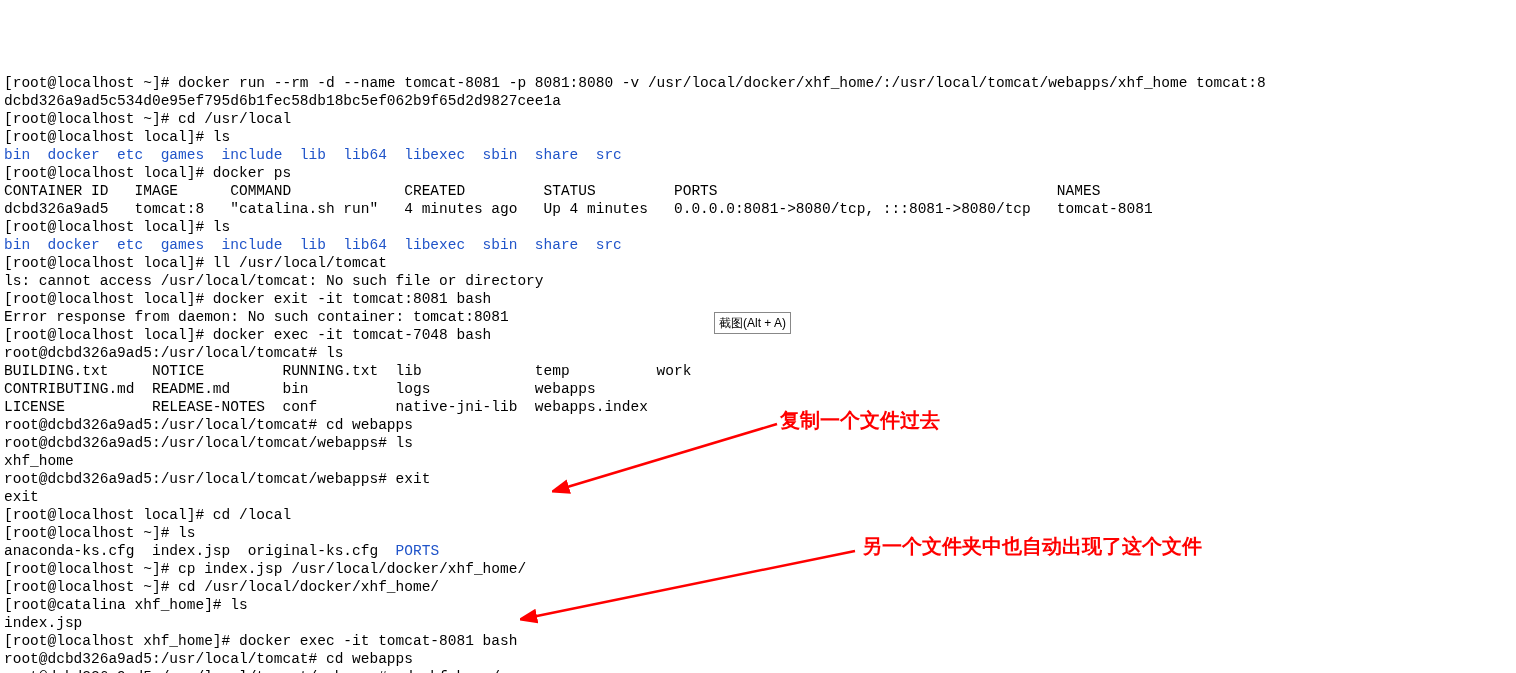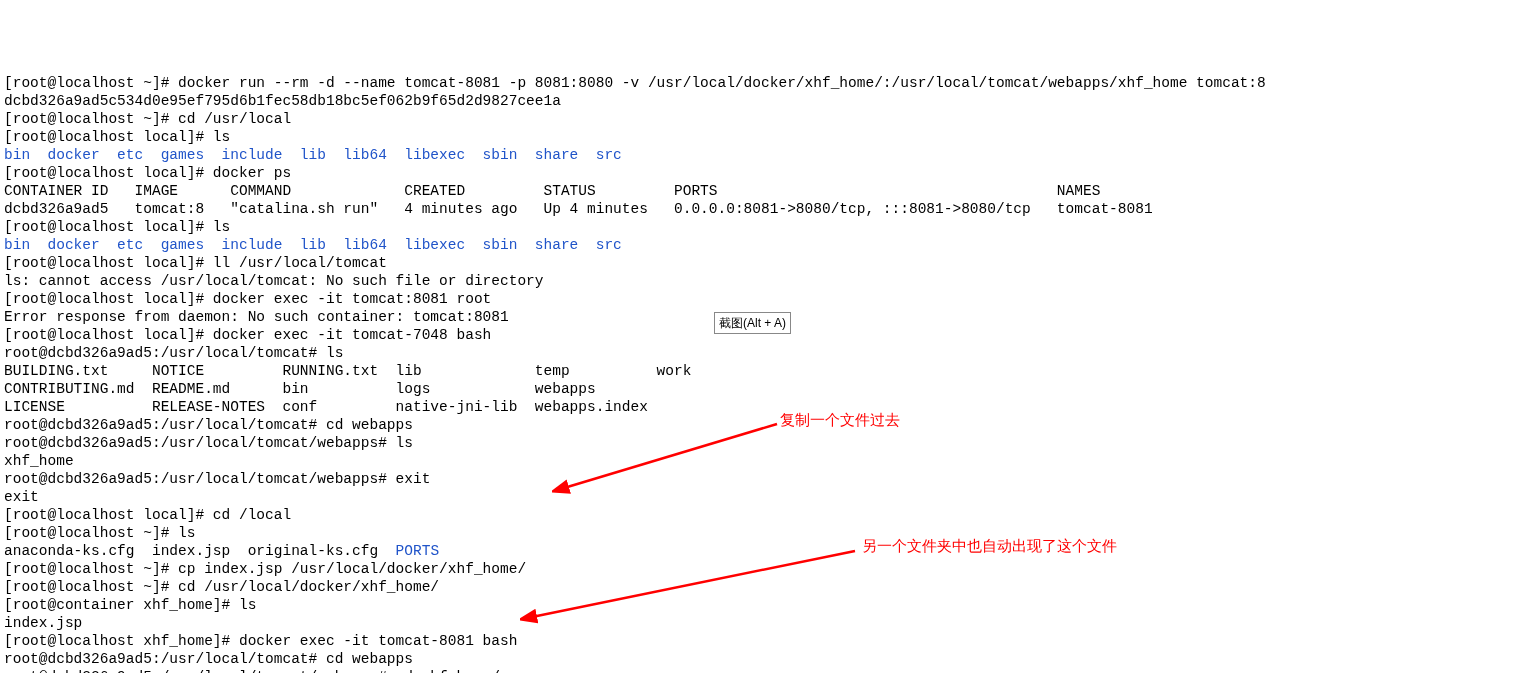--- a/index.html
+++ b/index.html
@@ -7,21 +7,21 @@
     padding: 2px 4px;
     background: #ffffff;
     font-family: "Consolas", "Courier New", monospace;
     font-size: 14.5px;
     line-height: 18px;
     color: #000000;
     white-space: pre;
     position: relative;
   }
   .dir { color: #2054c9; text-align: center; }
-  .annot { position: absolute; font-family: "Microsoft YaHei", sans-serif; color: #ff0000; font-size: 15px; white-space: nowrap; }
+  .annot { position: absolute; font-family: "Microsoft YaHei", sans-serif; color: #ff0000; font-size: 20px; white-space: nowrap; font-weight: bold; }
   .tooltip {
     position: absolute;
     background: #ffffff;
     border: 1px solid #888;
     font-family: "Microsoft YaHei", sans-serif;
     font-size: 12px;
     padding: 1px 4px;
     color: #000;
     white-space: nowrap;
   }
@@ -37,38 +37,38 @@
 <span>[root@localhost ~]# cd /usr/local</span>
 <span>[root@localhost local]# ls</span>
 <span class="dir">bin  docker  etc  games  include  lib  lib64  libexec  sbin  share  src</span>
 <span>[root@localhost local]# docker ps</span>
 <span>CONTAINER ID   IMAGE      COMMAND             CREATED         STATUS         PORTS                                       NAMES</span>
 <span>dcbd326a9ad5   tomcat:8   "catalina.sh run"   4 minutes ago   Up 4 minutes   0.0.0.0:8081-&gt;8080/tcp, :::8081-&gt;8080/tcp   tomcat-8081</span>
 <span>[root@localhost local]# ls</span>
 <span class="dir">bin  docker  etc  games  include  lib  lib64  libexec  sbin  share  src</span>
 <span>[root@localhost local]# ll /usr/local/tomcat</span>
 <span>ls: cannot access /usr/local/tomcat: No such file or directory</span>
-<span>[root@localhost local]# docker exec -it tomcat:8081 root</span>
+<span>[root@localhost local]# docker exit -it tomcat:8081 bash</span>
 <span>Error response from daemon: No such container: tomcat:8081</span>
 <span>[root@localhost local]# docker exec -it tomcat-7048 bash</span>
 <span>root@dcbd326a9ad5:/usr/local/tomcat# ls</span>
 <span>BUILDING.txt     NOTICE         RUNNING.txt  lib             temp          work</span>
 <span>CONTRIBUTING.md  README.md      bin          logs            webapps</span>
 <span>LICENSE          RELEASE-NOTES  conf         native-jni-lib  webapps.index</span>
 <span>root@dcbd326a9ad5:/usr/local/tomcat# cd webapps</span>
 <span>root@dcbd326a9ad5:/usr/local/tomcat/webapps# ls</span>
 <span>xhf_home</span>
 <span>root@dcbd326a9ad5:/usr/local/tomcat/webapps# exit</span>
 <span>exit</span>
 <span>[root@localhost local]# cd /local</span>
 <span>[root@localhost ~]# ls</span>
 <span>anaconda-ks.cfg  index.jsp  original-ks.cfg  </span><span class="dir">PORTS</span>
 <span>[root@localhost ~]# cp index.jsp /usr/local/docker/xhf_home/</span>
 <span>[root@localhost ~]# cd /usr/local/docker/xhf_home/</span>
-<span>[root@container xhf_home]# ls</span>
+<span>[root@catalina xhf_home]# ls</span>
 <span>index.jsp</span>
 <span>[root@localhost xhf_home]# docker exec -it tomcat-8081 bash</span>
 <span>root@dcbd326a9ad5:/usr/local/tomcat# cd webapps</span>
 <span>root@dcbd326a9ad5:/usr/local/tomcat/webapps# cd xhf_home/</span>
 
 
 </div>
 
 <div class="tooltip" style="left:714px; top:312px;">截图(Alt + A)</div>
 

